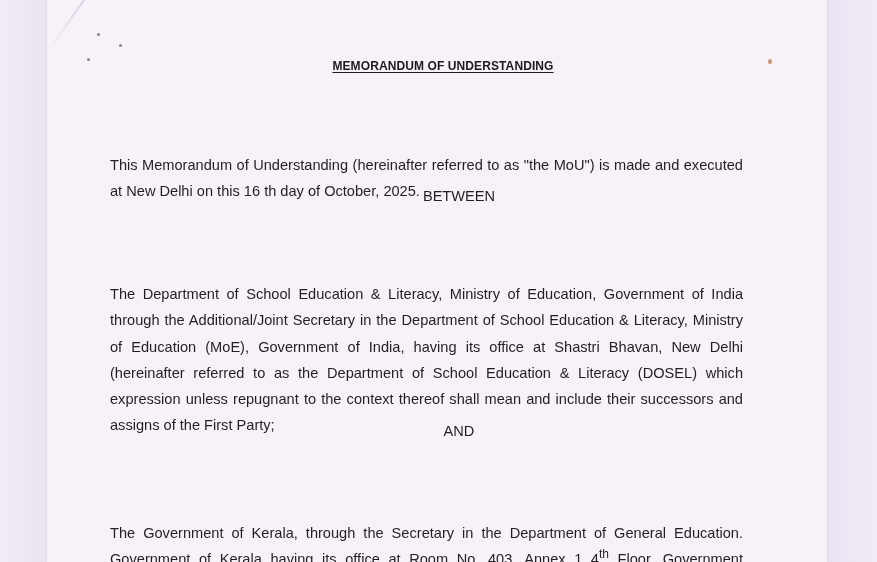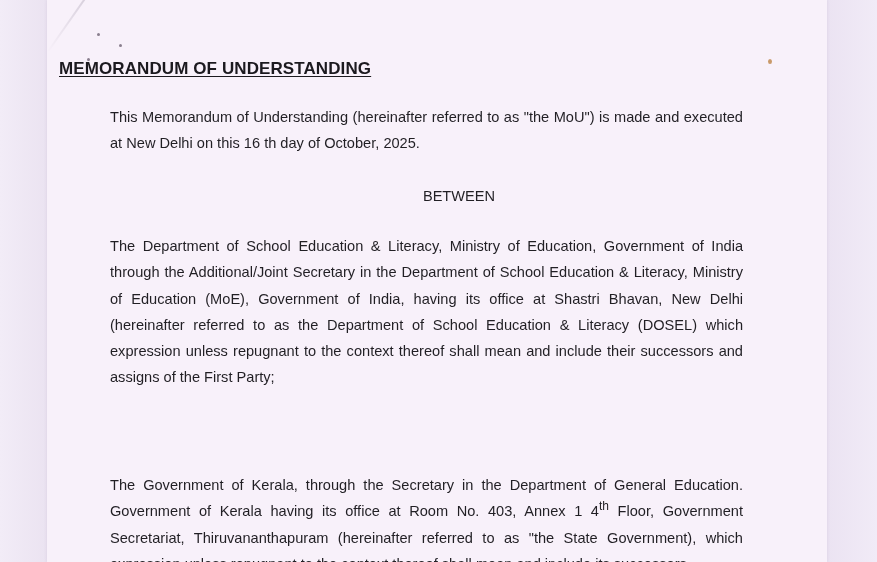--- a/index.html
+++ b/index.html
@@ -46,38 +46,39 @@
       position: absolute;
       width: 3px; height: 3px;
       border-radius: 50%;
       background: #8a7f8e;
     }
     .speck.orange { background: #c99a6a; width: 4px; height: 5px; }
     .title {
       position: absolute;
       left: 0; right: 0;
       top: 59px;
-      text-align: left;
+      text-align: center;
       font-weight: bold;
-      font-size: 17px;
+      font-size: 12px;
       color: #1c1a1f;
       text-decoration: underline;
       text-underline-offset: 2px;
       letter-spacing: 0.1px;
       padding-left: 12px;
     }
     .title span { margin-left: 0; }
     .para {
       position: absolute;
       left: 63px;
       width: 633px;
       font-size: 14.6px;
       line-height: 26.3px;
       color: #211f24;
       text-align: justify;
+      margin-top: 48px;
     }
     .center-word {
       position: absolute;
       left: 0; right: 0;
       text-align: center;
       font-size: 14.6px;
       color: #211f24;
       padding-left: 44px;
     }
     .para sup { font-size: 12px; line-height: 0; }
@@ -98,15 +99,16 @@
   <div class="title">
     <span>MEMORANDUM OF UNDERSTANDING</span>
   </div>
 
   <div class="para" style="top:104px;">This Memorandum of Understanding (hereinafter referred to as "the MoU") is made and executed at New Delhi on this 16 th day of October, 2025.</div>
 
   <div class="center-word" style="top:188px;">BETWEEN</div>
 
   <div class="para" style="top:233px;">The Department of School Education &amp; Literacy, Ministry of Education, Government of India through the Additional/Joint Secretary in the Department of School Education &amp; Literacy, Ministry of Education (MoE), Government of India, having its office at Shastri Bhavan, New Delhi (hereinafter referred to as the Department of School Education &amp; Literacy (DOSEL) which expression unless repugnant to the context thereof shall mean and include their successors and assigns of the First Party;</div>
 
+  <div class="center-word" style="top:423px;">AND</div>
 
   <div class="para" style="top:472px;"><span>The Government of Kerala, through the Secretary in the Department of General Education. Government of Kerala having its office at Room No. 403, Annex 1 4</span><sup>th</sup><span> Floor, Government Secretariat, Thiruvananthapuram (hereinafter referred to as "the State Government), which expression unless repugnant to the context thereof shall mean and include its successors</span></div>
 </div>
 
 </body></html>

